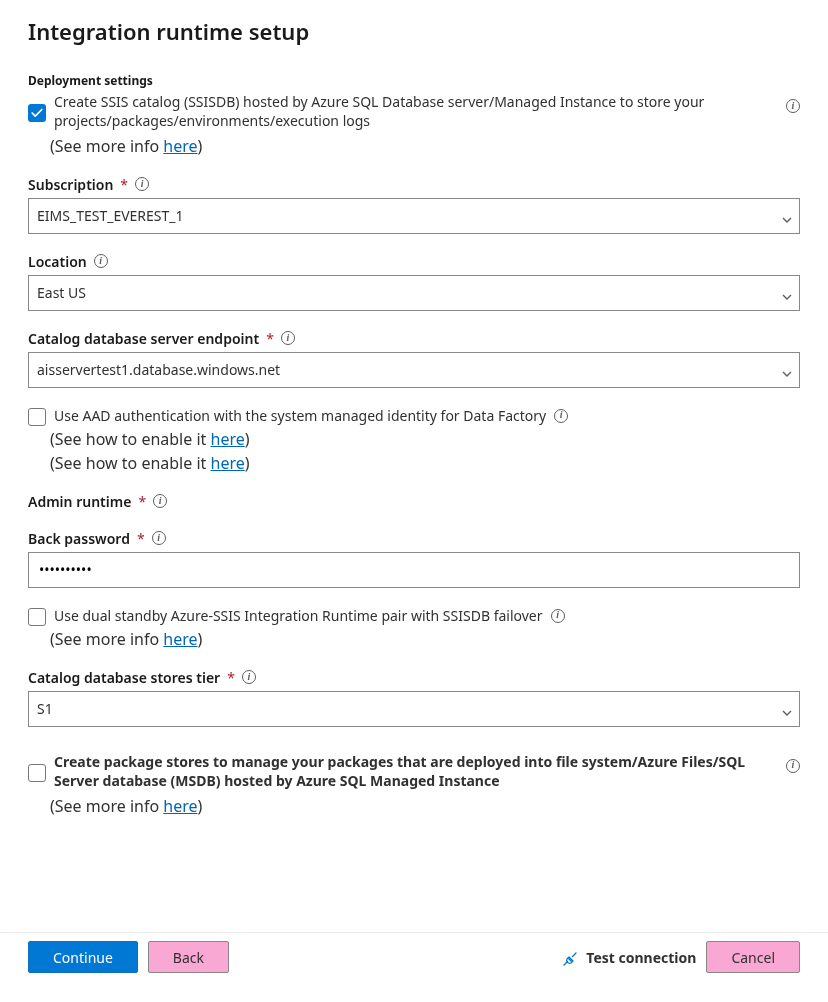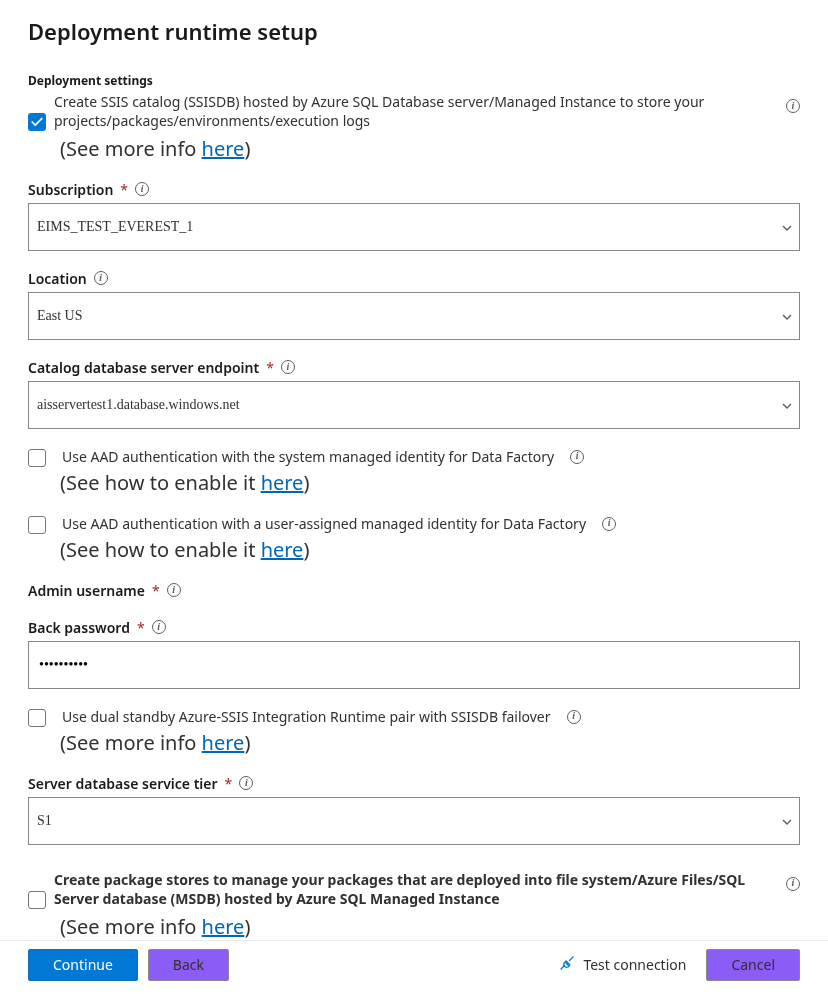--- a/index.html
+++ b/index.html
@@ -33,21 +33,21 @@
       color: var(--text-primary);
     }
     .section-title {
       font-size: 12px;
       font-weight: 700;
       margin: 0 0 4px 0;
       color: var(--text-primary);
     }
     .checkbox-row {
       display: flex;
-      align-items: flex-end;
+      align-items: center;
       gap: 8px;
       margin-bottom: 4px;
       position: relative;
     }
     .check, .check-empty {
       flex: 0 0 18px;
       width: 18px;
       height: 18px;
       border-radius: 3px;
       margin-top: 2px;
@@ -62,24 +62,24 @@
     .check-empty {
       background: #fff;
       border: 1px solid #767676;
     }
     .check svg { width: 14px; height: 14px; }
     .checkbox-text {
       flex: 1;
       line-height: 1.35;
     }
     .helper {
-      margin-left: 32px;
+      margin-left: 22px;
       margin-top: 2px;
       color: var(--text-secondary);
-      font-size: 20px;
+      font-size: 16px;
     }
     .helper a, .link { color: var(--link); text-decoration: underline; cursor: pointer; }
     .info-trail {
       position: absolute;
       right: 0;
       top: 6px;
     }
     .row-with-trail { padding-right: 28px; }
 
     .field {
@@ -103,90 +103,89 @@
       justify-content: center;
       font-size: 10px;
       line-height: 1;
       color: #605e5c;
     }
     .info-icon::after { content: "i"; font-style: italic; font-family: georgia, serif; font-weight: 600; position: relative; top:-0.5px; }
 
     .select, .text-input {
       width: 100%;
       border: 1px solid var(--border);
-      height: 48px;
+      height: 36px;
       padding: 0 8px;
       display: flex;
       align-items: center;
       justify-content: space-between;
       background: #fff;
       color: var(--text-secondary);
-      font-family: Liberation Serif, serif;
     }
     .select { cursor: pointer; }
     .chev { width: 10px; height: 10px; }
     .chev svg { width: 12px; height: 12px; stroke: #605e5c; stroke-width: 1.4; fill: none; }
 
     .text-input input {
       border: none;
       outline: none;
       font: inherit;
       width: 100%;
       height: 100%;
       background: transparent;
     }
     .checkbox-inline {
       display: flex;
       align-items: center;
-      gap: 16px;
+      gap: 8px;
       margin-top: 18px;
     }
 
     .footer {
       border-top: 1px solid #edebe9;
       padding: 8px 28px;
       display: flex;
       align-items: center;
       gap: 10px;
       background: var(--footer-bg);
     }
     .btn {
       height: 32px;
       padding: 0 24px;
       display: inline-flex;
       align-items: center;
       justify-content: center;
       font: inherit;
       cursor: pointer;
       border: 1px solid var(--border);
-      background: #8b5cf6;
+      background: #f9a8d4;
       border-radius: 2px;
       color: var(--text-secondary);
     }
     .btn.primary {
       background: var(--primary-btn);
       border-color: var(--primary-btn-border);
       color: #fff;
     }
     .spacer { flex: 1; }
     .test-conn {
       display: inline-flex;
-      align-items: flex-start;
+      align-items: flex-end;
       gap: 8px;
       color: var(--text-secondary);
       cursor: pointer;
-      margin-right: 10px;
+      font-weight: bold;
     }
     .plug-icon { width: 16px; height: 16px; color: var(--primary-btn); }
   </style>
 </head>
 <body>
 
 <div class="page">
-  <h1>Deployment runtime setup</h1>
+  <h1>Integration runtime setup</h1>
 
   <div class="section-title">Deployment settings</div>
 
   <div class="checkbox-row row-with-trail">
     <span class="check">
       <svg viewBox="0 0 16 16">
           <path d="M13.5 4L6 11.5 2.5 8" stroke="#fff" stroke-width="2" fill="none" stroke-linecap="round" stroke-linejoin="round"></path>
         </svg>
     </span>
     <div class="checkbox-text">Create SSIS catalog (SSISDB) hosted by Azure SQL Database server/Managed Instance to store your projects/packages/environments/execution logs</div>
@@ -239,32 +238,27 @@
 
   <div class="checkbox-inline">
     <span class="check-empty"></span>
     <span>Use AAD authentication with the system managed identity for Data Factory</span>
     <span class="info-icon"></span>
   </div>
   <div class="helper">
     <span>(See how to enable it </span><a class="link">here</a><span>)</span>
   </div>
 
-  <div class="checkbox-inline">
-    <span class="check-empty"></span>
-    <span>Use AAD authentication with a user-assigned managed identity for Data Factory</span>
-    <span class="info-icon"></span>
-  </div>
   <div class="helper">
     <span>(See how to enable it </span><a class="link">here</a><span>)</span>
   </div>
 
   <div class="field">
     <div class="field-label">
-      <span>Admin username</span>
+      <span>Admin runtime</span>
       <span class="req">*</span>
       <span class="info-icon"></span>
     </div>
   </div>
 
   <div class="field">
     <div class="field-label">
       <span>Back password</span>
       <span class="req">*</span>
       <span class="info-icon"></span>
@@ -278,21 +272,21 @@
     <span class="check-empty"></span>
     <span>Use dual standby Azure-SSIS Integration Runtime pair with SSISDB failover</span>
     <span class="info-icon"></span>
   </div>
   <div class="helper">
     <span>(See more info </span><a class="link">here</a><span>)</span>
   </div>
 
   <div class="field">
     <div class="field-label">
-      <span>Server database service tier</span>
+      <span>Catalog database stores tier</span>
       <span class="req">*</span>
       <span class="info-icon"></span>
     </div>
     <div class="select">
       <span>S1</span>
       <span class="chev"><svg viewBox="0 0 12 12">
             <polyline points="2,4 6,8 10,4"></polyline>
           </svg></span>
     </div>
   </div>

